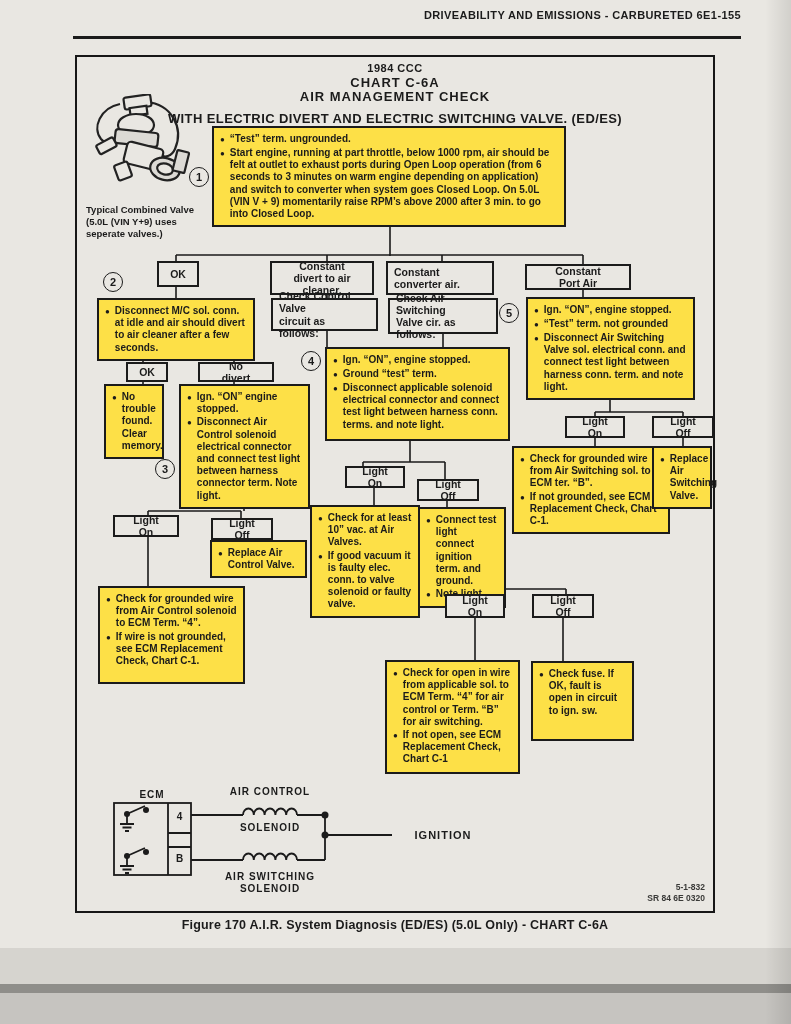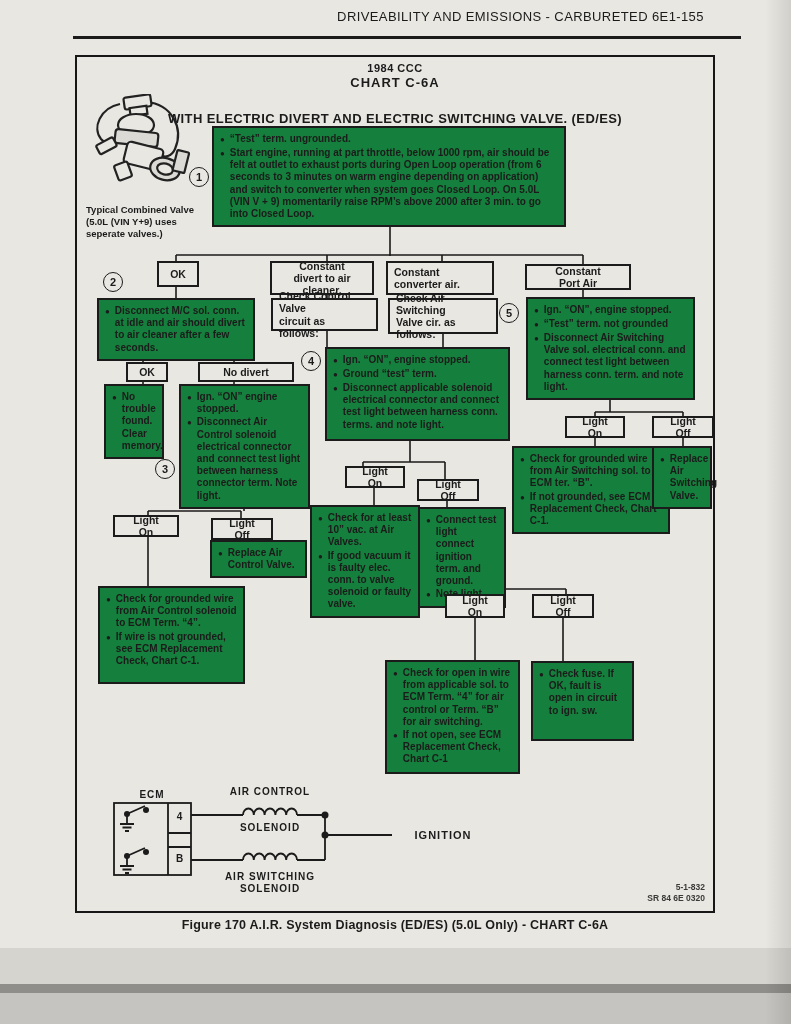--- a/index.html
+++ b/index.html
@@ -8,37 +8,37 @@
     position: relative; width: 791px; height: 1024px;
     background: #e9e7e2; overflow: hidden;
     font-family: "Liberation Sans", sans-serif; color: #1b1b1b;
   }
   .shade-right { position:absolute; top:0; right:0; width:26px; height:1024px;
     background:linear-gradient(to right, rgba(0,0,0,0), rgba(0,0,0,0.10)); z-index:5; }
   .band-a { position:absolute; left:0; top:948px; width:791px; height:76px; background:#d6d4cf; z-index:0; }
   .band-b { position:absolute; left:0; top:984px; width:791px; height:9px; background:#8f8e8a; z-index:0; }
   .band-c { position:absolute; left:0; top:993px; width:791px; height:31px; background:#c6c4c0; z-index:0; }
 
-  .hdr { position:absolute; top:9px; left:300px; width:441px; text-align:center;
-    font-weight:400; font-size:13px; letter-spacing:0.4px; }
+  .hdr { position:absolute; top:9px; left:300px; width:441px; text-align:right;
+    font-weight:700; font-size:11px; letter-spacing:0.4px; }
   .hdr-rule { position:absolute; left:73px; top:36px; width:668px; height:2.5px; background:#1b1b1b; }
 
   .frame { position:absolute; left:75px; top:55px; width:640px; height:858px;
     border:2.5px solid #171717; z-index:1; }
 
   .tl { position:absolute; left:75px; width:640px; text-align:center; font-weight:700; z-index:2; }
   .tl1 { top:62px;  font-size:11px; letter-spacing:0.5px; }
   .tl2 { top:75px;  font-size:13px; letter-spacing:1px; }
   .tl3 { top:89px;  font-size:13px; letter-spacing:1px; }
   .tl4 { top:111px; font-size:13px; letter-spacing:0.4px; }
 
   svg.conn { position:absolute; left:0; top:0; z-index:1; }
   svg.valve { position:absolute; left:86px; top:94px; z-index:2; }
 
-  .nbox { position:absolute; background:#15803d; border:2px solid #1b1b1b;
+  .nbox { position:absolute; background:#fde047; border:2px solid #1b1b1b;
     padding:5px 6px; z-index:2; font-size:10px; font-weight:700; line-height:1.22; }
   .lbl { position:absolute; background:#e9e7e2; border:2px solid #1b1b1b; z-index:2;
     display:flex; align-items:center; justify-content:center; text-align:center;
     font-size:10.5px; font-weight:700; line-height:1.15; padding:2px 19px; }
   .lbl.left { justify-content:flex-start; text-align:left; padding-left:6px; }
 
   .bl { display:flex; gap:5px; }
   .bl + .bl { margin-top:1px; }
   .dot { flex:0 0 auto; }
   .dot::before { content:"●"; font-size:8px; line-height:12px; }
@@ -69,20 +69,21 @@
   <div class="band-c"></div>
   <div class="shade-right"></div>
 
   <div class="hdr">DRIVEABILITY AND EMISSIONS - CARBURETED 6E1-155</div>
   <div class="hdr-rule"></div>
 
   <div class="frame"></div>
 
   <div class="tl tl1">1984 CCC</div>
   <div class="tl tl2">CHART C-6A</div>
+  <div class="tl tl3">AIR MANAGEMENT CHECK</div>
   <div class="tl tl4">WITH ELECTRIC DIVERT AND ELECTRIC SWITCHING VALVE. (ED/ES)</div>
 
   <svg class="conn" width="791" height="1024" viewBox="0 0 791 1024">
     <g stroke="#1b1b1b" stroke-width="1.6" fill="none">
       <path d="M390,215V256 M176,255H583 M176,255V305 M327,255V305 M442,255V305 M583,255V305
                M176,335V358 M143,358H234 M143,358V372 M234,358V372 M143,376V392 M234,376V392
                M244,482V511 M148,511H241 M148,511V523 M241,511V526 M241,534V548 M148,531V594
                M327,324V352 M443,327V352
                M410,436V462 M363,462H445 M363,462V472 M445,462V485
                M374,484V512 M447,497V514
@@ -178,21 +179,21 @@
         <span class="dot"></span>
         <span class="bt">“Test” term. not grounded</span>
       </div>
     <div class="bl">
         <span class="dot"></span>
         <span class="bt">Disconnect Air Switching Valve sol. electrical conn. and connect test light between harness conn. term. and note light.</span>
       </div>
   </div>
 
   <div class="lbl" style="left:126px;top:362px;width:35px;height:20px">OK</div>
-  <div class="lbl" style="left:198px;top:362px;width:96px;height:20px">No divert</div>
+  <div class="lbl" style="left:198px;top:362px;width:76px;height:20px">No divert</div>
 
   <div class="nbox" style="left:104px;top:384px;width:60px;min-height:58px">
     <div class="bl">
         <span class="dot"></span>
         <span class="bt">No trouble
 found.
 Clear
 memory.</span>
       </div>
   </div>

